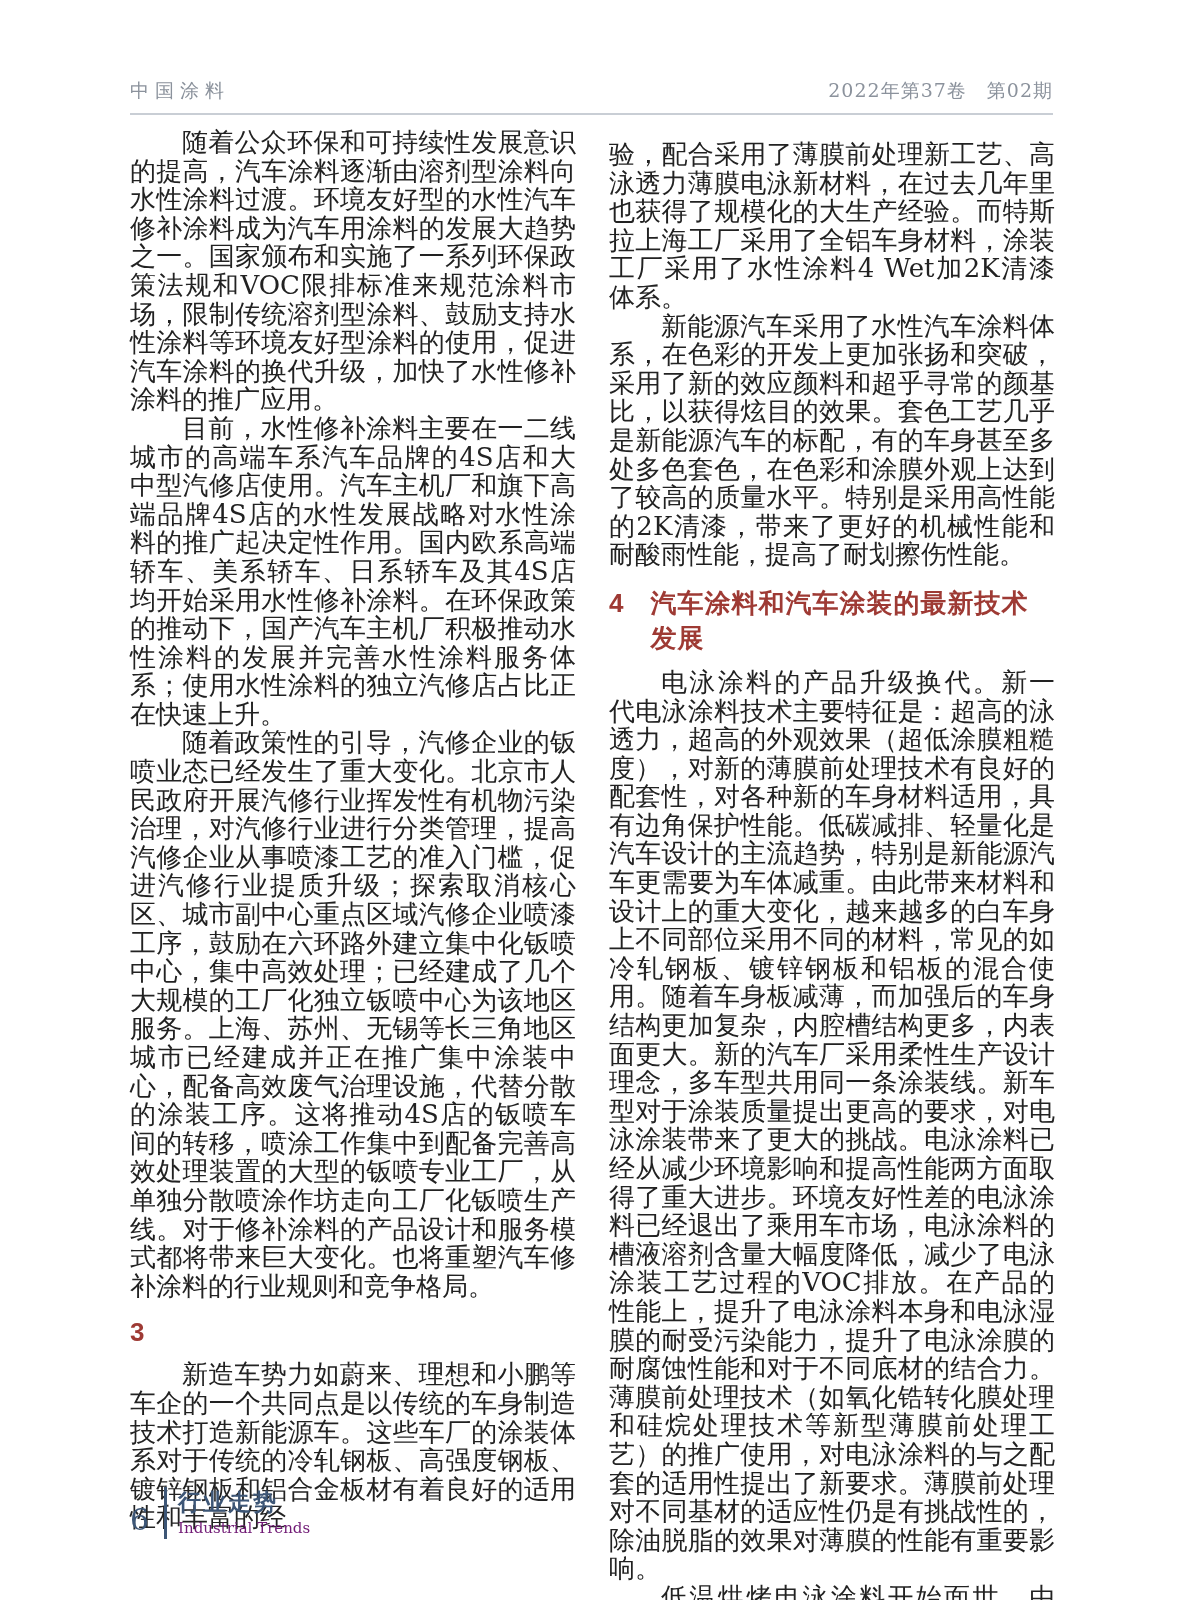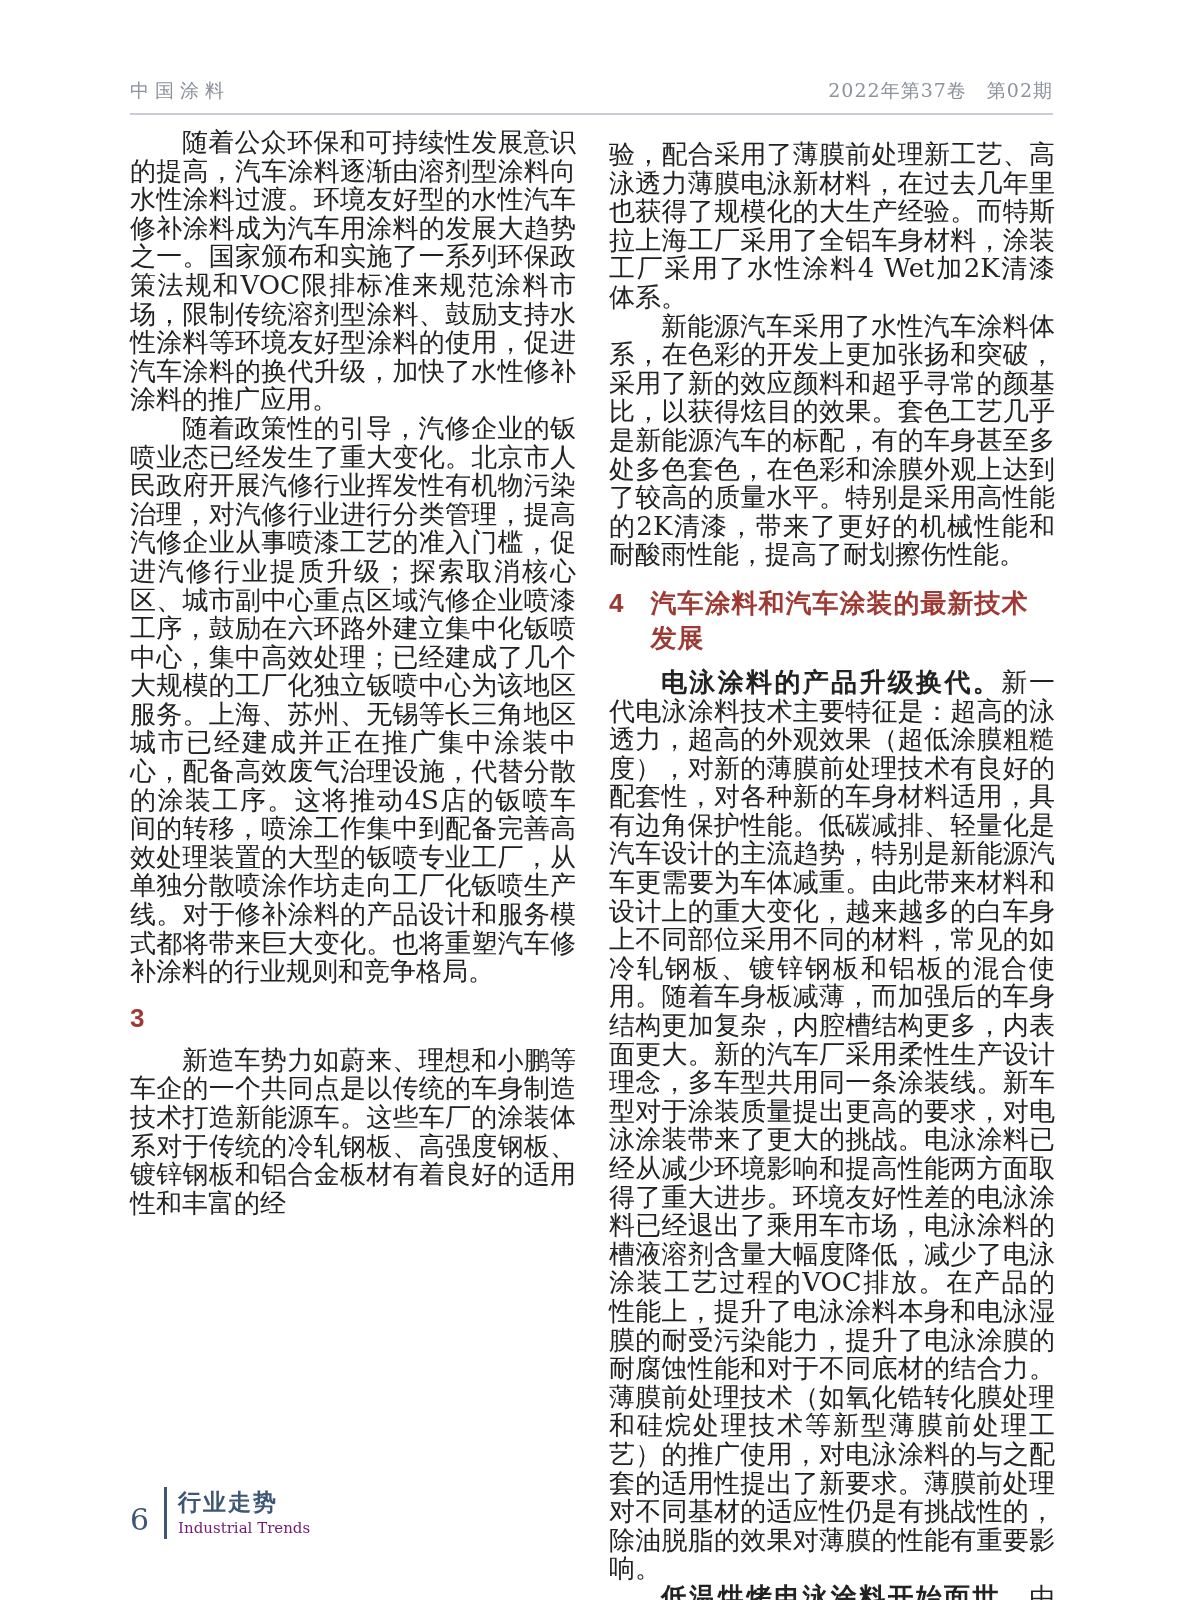--- a/index.html
+++ b/index.html
@@ -34,21 +34,21 @@
   .col p {
     font-size: 26px;
     line-height: 28.6px;
     text-align: justify;
     text-indent: 2em;
     color: #222222;
   }
   .col p.no-indent { text-indent: 0; margin-top: 12px; }
   .lead {
     font-family: "Liberation Sans", sans-serif;
-    font-weight: bold;
+    font-weight: normal;
     letter-spacing: 0.5px;
   }
   .section-heading {
     font-family: "Liberation Sans", sans-serif;
     font-weight: bold;
     font-size: 26px;
     color: #9e3a34;
     margin: 17px 0 12px 0;
     display: flex;
     align-items: baseline;
@@ -99,20 +99,21 @@
 
   <header class="page-header">
     <span class="journal-name">中国涂料</span>
     <span class="issue-info">2022年第37卷　第02期</span>
   </header>
 
   <main class="columns">
 
     <section class="col">
       <p>随着公众环保和可持续性发展意识的提高，汽车涂料逐渐由溶剂型涂料向水性涂料过渡。环境友好型的水性汽车修补涂料成为汽车用涂料的发展大趋势之一。国家颁布和实施了一系列环保政策法规和VOC限排标准来规范涂料市场，限制传统溶剂型涂料、鼓励支持水性涂料等环境友好型涂料的使用，促进汽车涂料的换代升级，加快了水性修补涂料的推广应用。</p>
+      <p>目前，水性修补涂料主要在一二线城市的高端车系汽车品牌的4S店和大中型汽修店使用。汽车主机厂和旗下高端品牌4S店的水性发展战略对水性涂料的推广起决定性作用。国内欧系高端轿车、美系轿车、日系轿车及其4S店均开始采用水性修补涂料。在环保政策的推动下，国产汽车主机厂积极推动水性涂料的发展并完善水性涂料服务体系；使用水性涂料的独立汽修店占比正在快速上升。</p>
       <p>随着政策性的引导，汽修企业的钣喷业态已经发生了重大变化。北京市人民政府开展汽修行业挥发性有机物污染治理，对汽修行业进行分类管理，提高汽修企业从事喷漆工艺的准入门槛，促进汽修行业提质升级；探索取消核心区、城市副中心重点区域汽修企业喷漆工序，鼓励在六环路外建立集中化钣喷中心，集中高效处理；已经建成了几个大规模的工厂化独立钣喷中心为该地区服务。上海、苏州、无锡等长三角地区城市已经建成并正在推广集中涂装中心，配备高效废气治理设施，代替分散的涂装工序。这将推动4S店的钣喷车间的转移，喷涂工作集中到配备完善高效处理装置的大型的钣喷专业工厂，从单独分散喷涂作坊走向工厂化钣喷生产线。对于修补涂料的产品设计和服务模式都将带来巨大变化。也将重塑汽车修补涂料的行业规则和竞争格局。</p>
       <h2 class="section-heading">
         <span class="sec-num">3</span>
       </h2>
       <p>新造车势力如蔚来、理想和小鹏等车企的一个共同点是以传统的车身制造技术打造新能源车。这些车厂的涂装体系对于传统的冷轧钢板、高强度钢板、镀锌钢板和铝合金板材有着良好的适用性和丰富的经</p>
     </section>
 
     <section class="col">
       <p class="no-indent">验，配合采用了薄膜前处理新工艺、高泳透力薄膜电泳新材料，在过去几年里也获得了规模化的大生产经验。而特斯拉上海工厂采用了全铝车身材料，涂装工厂采用了水性涂料4 Wet加2K清漆体系。</p>
       <p>新能源汽车采用了水性汽车涂料体系，在色彩的开发上更加张扬和突破，采用了新的效应颜料和超乎寻常的颜基比，以获得炫目的效果。套色工艺几乎是新能源汽车的标配，有的车身甚至多处多色套色，在色彩和涂膜外观上达到了较高的质量水平。特别是采用高性能的2K清漆，带来了更好的机械性能和耐酸雨性能，提高了耐划擦伤性能。</p>

